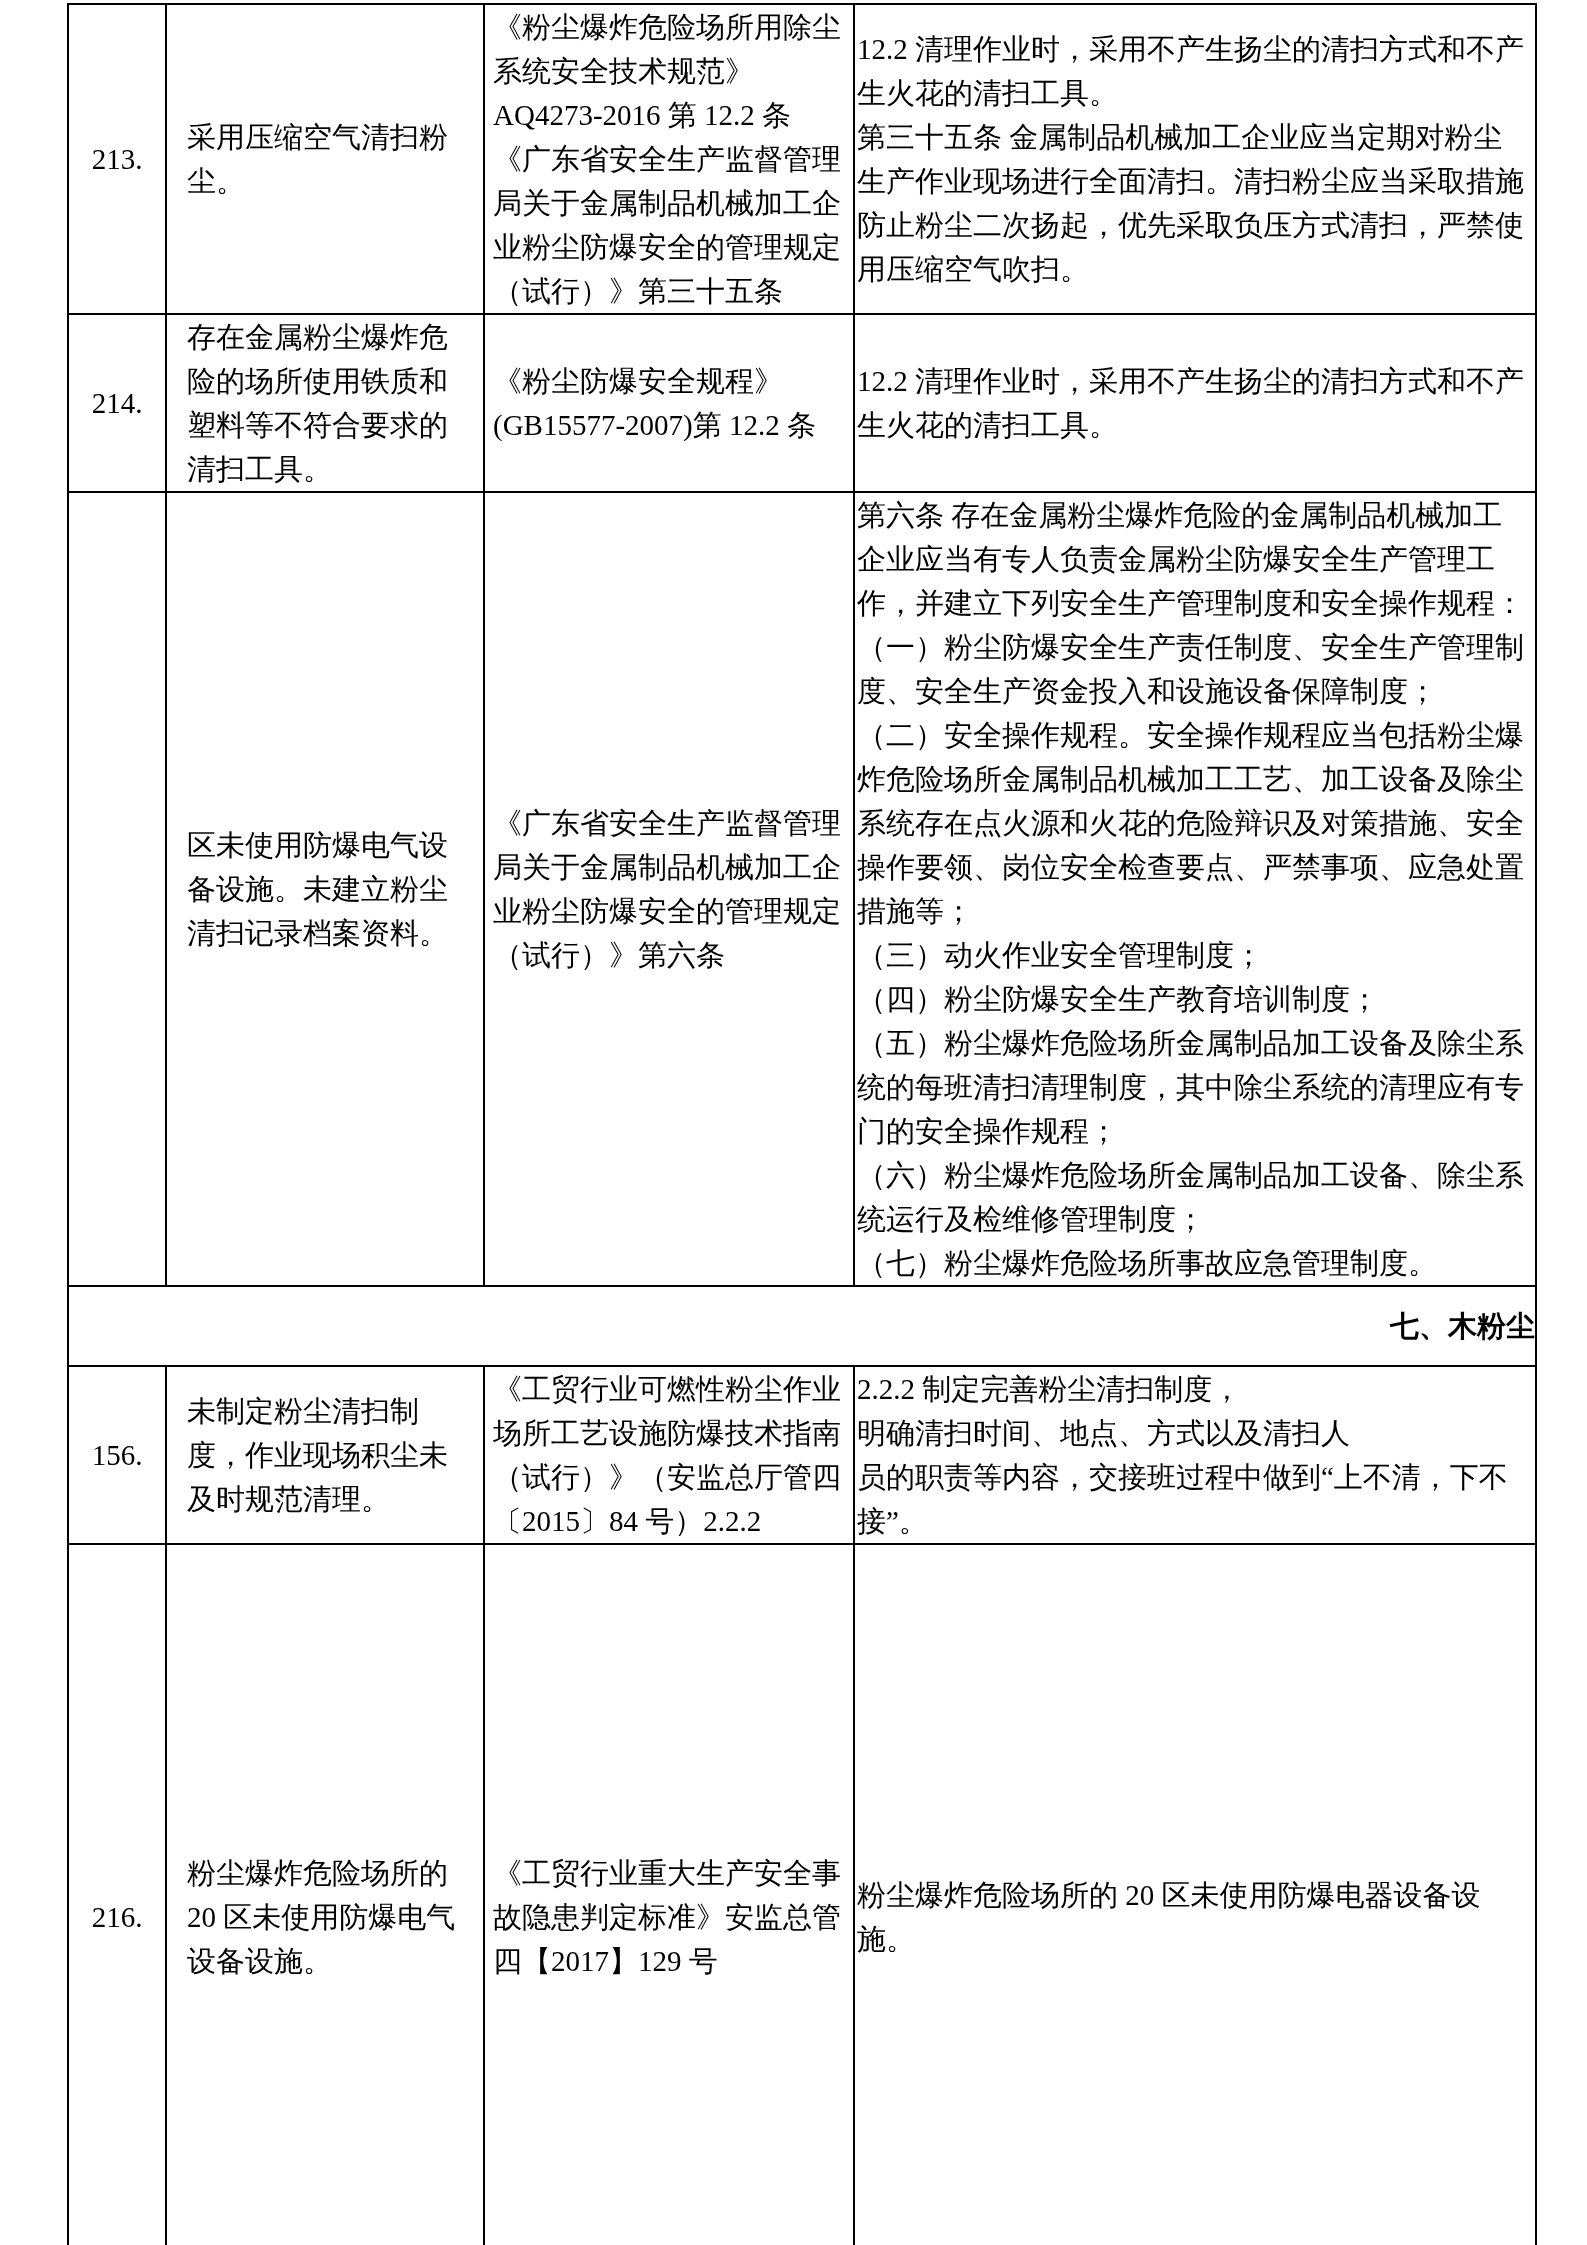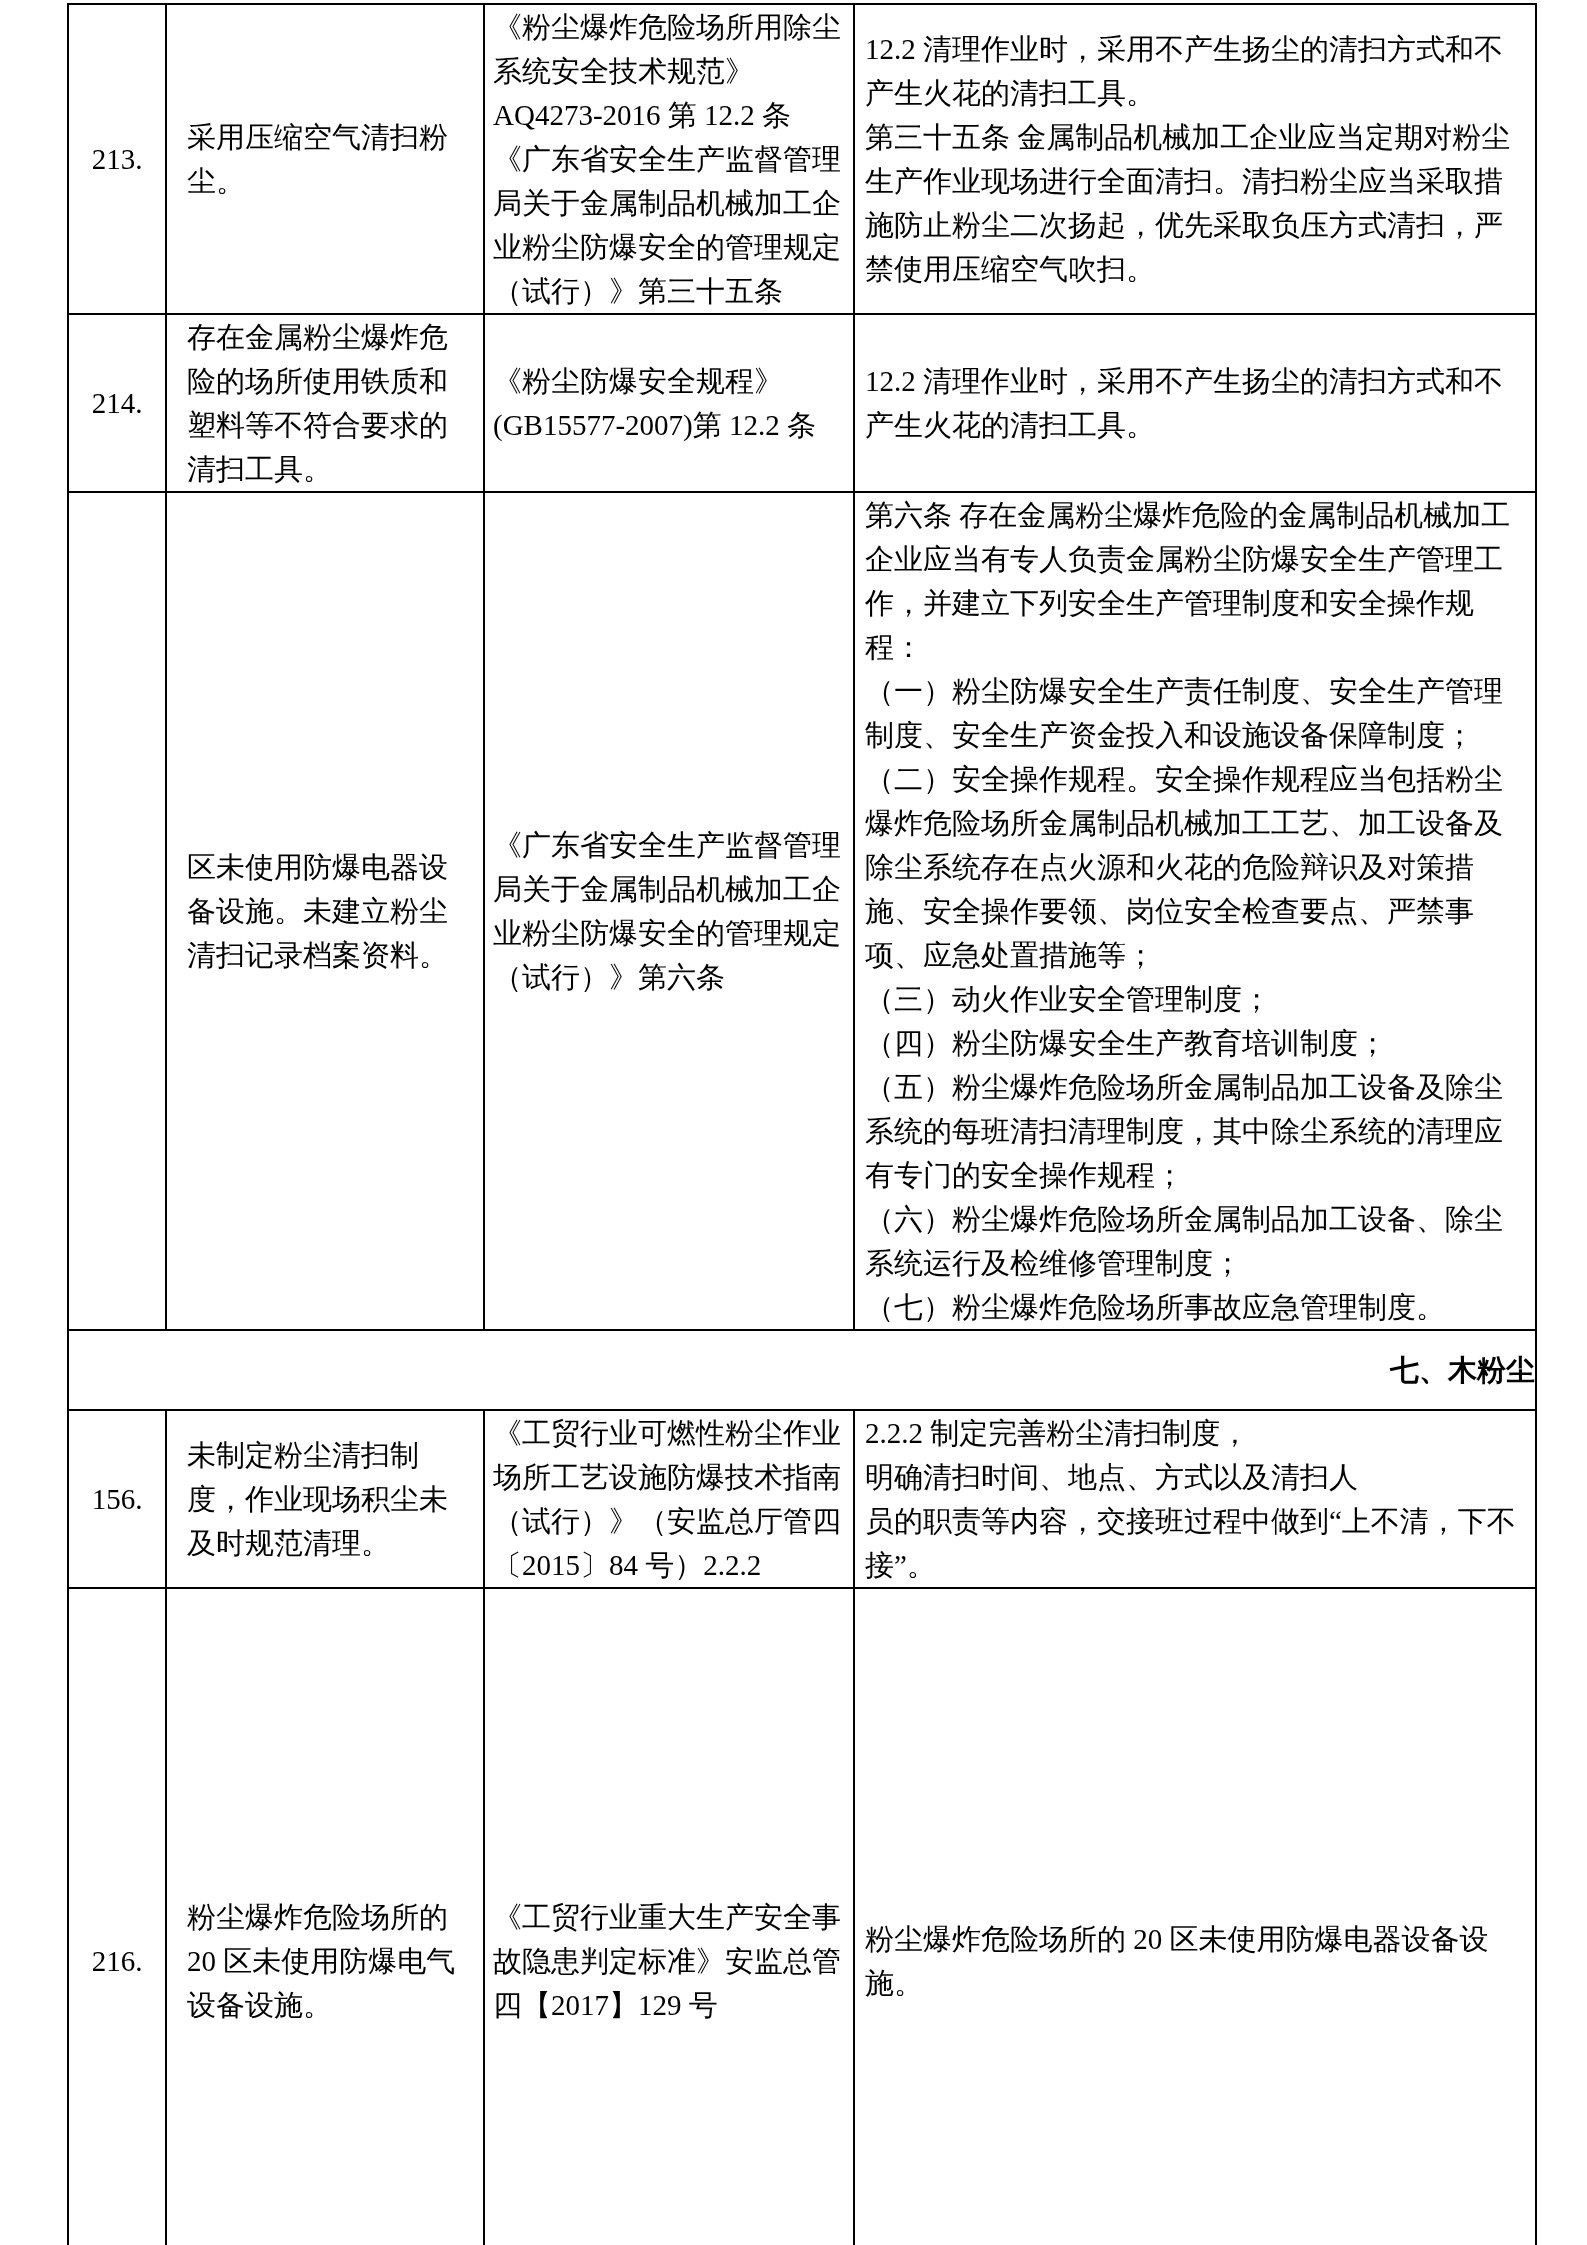--- a/index.html
+++ b/index.html
@@ -20,21 +20,21 @@
     font-size:29px;
     line-height:44px;
     overflow:hidden;
     word-break:break-all;
     white-space:pre-wrap;
   }
   tr.r-bottom td{border-bottom-width:3px;}
   td.c-num{text-align:center;padding:12px 2px;border-radius:16px;}
   td.c-desc{padding:0 20px;}
   td.c-basis{padding:0 8px;line-height:41px;border-radius:24px;}
-  td.c-text{padding:0 8px 0 10px;}
+  td.c-text{padding:0 8px 0 2px;}
   td.c-section{
     text-align:right;
     font-weight:bold;
     font-size:31px;
     padding:0;
   }
 </style>
 </head>
 <body>
 
@@ -57,21 +57,21 @@
     </tr>
     <tr style="height:170px">
       <td class="c-num">214.</td>
       <td class="c-desc">存在金属粉尘爆炸危险的场所使用铁质和塑料等不符合要求的清扫工具。</td>
       <td class="c-basis">《粉尘防爆安全规程》
 (GB15577-2007)第 12.2 条</td>
       <td class="c-text">12.2 清理作业时，采用不产生扬尘的清扫方式和不产生火花的清扫工具。</td>
     </tr>
     <tr style="height:749px">
       <td class="c-num"></td>
-      <td class="c-desc">区未使用防爆电器设备设施。未建立粉尘清扫记录档案资料。</td>
+      <td class="c-desc">区未使用防爆电气设备设施。未建立粉尘清扫记录档案资料。</td>
       <td class="c-basis">《广东省安全生产监督管理局关于金属制品机械加工企业粉尘防爆安全的管理规定（试行）》第六条</td>
       <td class="c-text">第六条 存在金属粉尘爆炸危险的金属制品机械加工企业应当有专人负责金属粉尘防爆安全生产管理工作，并建立下列安全生产管理制度和安全操作规程：
 （一）粉尘防爆安全生产责任制度、安全生产管理制度、安全生产资金投入和设施设备保障制度；
 （二）安全操作规程。安全操作规程应当包括粉尘爆炸危险场所金属制品机械加工工艺、加工设备及除尘系统存在点火源和火花的危险辩识及对策措施、安全操作要领、岗位安全检查要点、严禁事项、应急处置措施等；
 （三）动火作业安全管理制度；
 （四）粉尘防爆安全生产教育培训制度；
 （五）粉尘爆炸危险场所金属制品加工设备及除尘系统的每班清扫清理制度，其中除尘系统的清理应有专门的安全操作规程；
 （六）粉尘爆炸危险场所金属制品加工设备、除尘系统运行及检维修管理制度；
 （七）粉尘爆炸危险场所事故应急管理制度。</td>
     </tr>

